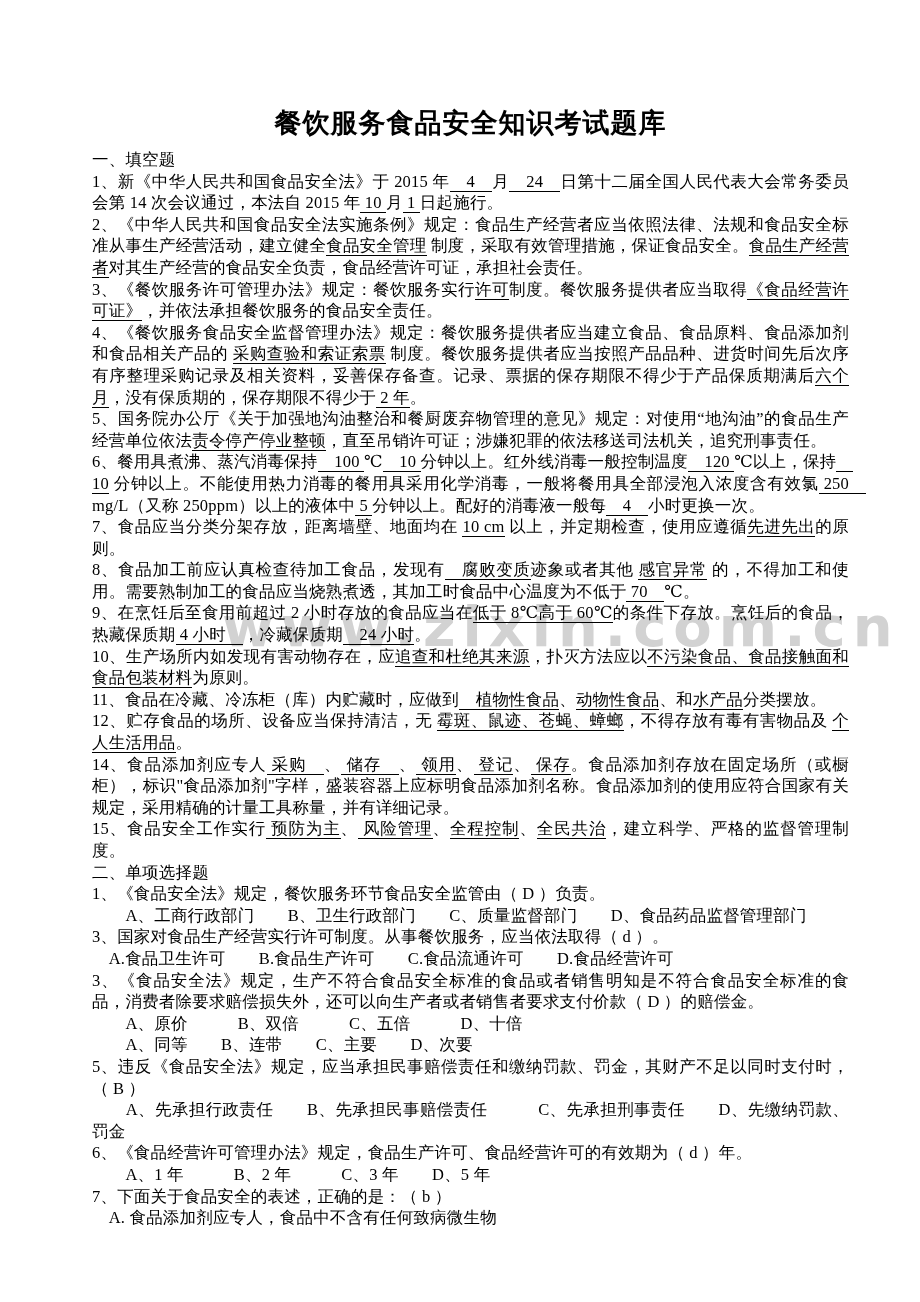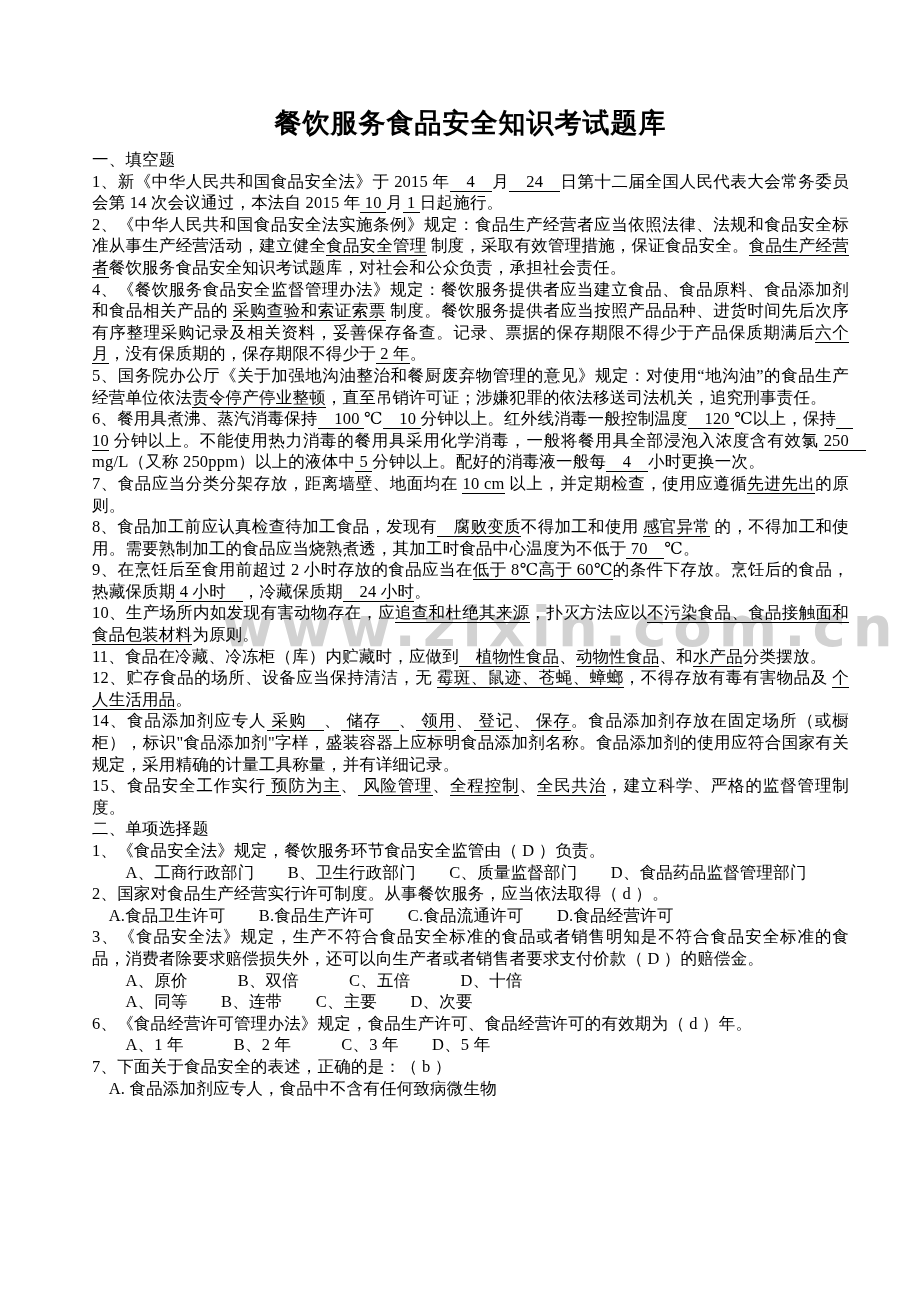--- a/index.html
+++ b/index.html
@@ -52,38 +52,41 @@
 </head>
 <body>
 
 <div class="watermark">www.zixin.com.cn</div>
 
 <div class="page">
   <h1 class="title">餐饮服务食品安全知识考试题库</h1>
   <div class="paragraphs">
       <p><span>一、填空题</span></p>
       <p><span>1、新《中华人民共和国食品安全法》于 2015 年</span><span class="u">　4　</span><span>月</span><span class="u">　24　</span><span>日第十二届全国人民代表大会常务委员会第 14 次会议通过，本法自 2015 年</span><span class="u"> 10 </span><span>月</span><span class="u"> 1 </span><span>日起施行。</span></p>
-      <p><span>2、《中华人民共和国食品安全法实施条例》规定：食品生产经营者应当依照法律、法规和食品安全标准从事生产经营活动，建立健全</span><span class="u">食品安全管理</span><span> 制度，采取有效管理措施，保证食品安全。</span><span class="u">食品生产经营者</span><span>餐饮服务食品安全知识考试题库，对社会和公众负责，承担社会责任。</span></p>
+      <p><span>2、《中华人民共和国食品安全法实施条例》规定：食品生产经营者应当依照法律、法规和食品安全标准从事生产经营活动，建立健全</span><span class="u">食品安全管理</span><span> 制度，采取有效管理措施，保证食品安全。</span><span class="u">食品生产经营者</span><span>对其生产经营的食品安全负责，食品经营许可证，承担社会责任。</span></p>
+      <p><span>3、《餐饮服务许可管理办法》规定：餐饮服务实行</span><span class="u">许可</span><span>制度。餐饮服务提供者应当取得</span><span class="u">《食品经营许可证》</span><span>，并依法承担餐饮服务的食品安全责任。</span></p>
       <p><span>4、《餐饮服务食品安全监督管理办法》规定：餐饮服务提供者应当建立食品、食品原料、食品添加剂和食品相关产品的 </span><span class="u">采购查验和索证索票</span><span> 制度。餐饮服务提供者应当按照产品品种、进货时间先后次序有序整理采购记录及相关资料，妥善保存备查。记录、票据的保存期限不得少于产品保质期满后</span><span class="u">六个月</span><span>，没有保质期的，保存期限不得少于</span><span class="u"> 2 年</span><span>。</span></p>
       <p><span>5、国务院办公厅《关于加强地沟油整治和餐厨废弃物管理的意见》规定：对使用“地沟油”的食品生产经营单位依法</span><span class="u">责令停产停业整顿</span><span>，直至吊销许可证；涉嫌犯罪的依法移送司法机关，追究刑事责任。</span></p>
       <p><span>6、餐用具煮沸、蒸汽消毒保持</span><span class="u">　100 </span><span>℃</span><span class="u">　10 </span><span>分钟以上。红外线消毒一般控制温度</span><span class="u">　120 </span><span>℃以上，保持</span><span class="u">　10</span><span> 分钟以上。不能使用热力消毒的餐用具采用化学消毒，一般将餐用具全部浸泡入浓度含有效氯</span><span class="u"> 250　</span><span>mg/L（又称 250ppm）以上的液体中</span><span class="u"> 5 </span><span>分钟以上。配好的消毒液一般每</span><span class="u">　4　</span><span>小时更换一次。</span></p>
       <p><span>7、食品应当分类分架存放，距离墙壁、地面均在 </span><span class="u">10 cm</span><span> 以上，并定期检查，使用应遵循</span><span class="u">先进先出</span><span>的原则。</span></p>
-      <p><span>8、食品加工前应认真检查待加工食品，发现有</span><span class="u">　腐败变质</span><span>不得加工和使用 </span><span class="u">感官异常</span><span> 的，不得加工和使用。需要熟制加工的食品应当烧熟煮透，其加工时食品中心温度为不低于</span><span class="u"> 70　</span><span>℃。</span></p>
+      <p><span>8、食品加工前应认真检查待加工食品，发现有</span><span class="u">　腐败变质</span><span>迹象或者其他 </span><span class="u">感官异常</span><span> 的，不得加工和使用。需要熟制加工的食品应当烧熟煮透，其加工时食品中心温度为不低于</span><span class="u"> 70　</span><span>℃。</span></p>
       <p><span>9、在烹饪后至食用前超过 2 小时存放的食品应当在</span><span class="u">低于 8℃高于 60℃</span><span>的条件下存放。烹饪后的食品，热藏保质期</span><span class="u"> 4 小时　</span><span>，冷藏保质期</span><span class="u">　24 小时</span><span>。</span></p>
       <p><span>10、生产场所内如发现有害动物存在，应</span><span class="u">追查和杜绝其来源</span><span>，扑灭方法应以</span><span class="u">不污染食品、食品接触面和食品包装材料</span><span>为原则。</span></p>
       <p><span>11、食品在冷藏、冷冻柜（库）内贮藏时，应做到</span><span class="u">　植物性食品</span><span>、</span><span class="u">动物性食品</span><span>、和</span><span class="u">水产品</span><span>分类摆放。</span></p>
       <p><span>12、贮存食品的场所、设备应当保持清洁，无 </span><span class="u">霉斑、鼠迹、苍蝇、蟑螂</span><span>，不得存放有毒有害物品及 </span><span class="u">个人生活用品</span><span>。</span></p>
       <p><span>14、食品添加剂应专人</span><span class="u"> 采购　</span><span>、</span><span class="u"> 储存　</span><span>、</span><span class="u"> 领用</span><span>、</span><span class="u"> 登记</span><span>、</span><span class="u"> 保存</span><span>。食品添加剂存放在固定场所（或橱柜），标识"食品添加剂"字样，盛装容器上应标明食品添加剂名称。食品添加剂的使用应符合国家有关规定，采用精确的计量工具称量，并有详细记录。</span></p>
       <p><span>15、食品安全工作实行</span><span class="u"> 预防为主</span><span>、</span><span class="u"> 风险管理</span><span>、</span><span class="u">全程控制</span><span>、</span><span class="u">全民共治</span><span>，建立科学、严格的监督管理制度。</span></p>
       <p><span>二、单项选择题</span></p>
       <p><span>1、《食品安全法》规定，餐饮服务环节食品安全监管由（ D ）负责。</span></p>
       <p><span>　　A、工商行政部门　　B、卫生行政部门　　C、质量监督部门　　D、食品药品监督管理部门</span></p>
-      <p><span>2、国家对食品生产经营实行许可制度。从事餐饮服务，应当依法取得（ d ）。</span></p>
+      <p><span>3、国家对食品生产经营实行许可制度。从事餐饮服务，应当依法取得（ d ）。</span></p>
       <p><span>　A.食品卫生许可　　B.食品生产许可　　C.食品流通许可　　D.食品经营许可</span></p>
       <p><span>3、《食品安全法》规定，生产不符合食品安全标准的食品或者销售明知是不符合食品安全标准的食品，消费者除要求赔偿损失外，还可以向生产者或者销售者要求支付价款（ D ）的赔偿金。</span></p>
       <p><span>　　A、原价　　　B、双倍　　　C、五倍　　　D、十倍</span></p>
       <p><span>　　A、同等　　B、连带　　C、主要　　D、次要</span></p>
+      <p><span>5、违反《食品安全法》规定，应当承担民事赔偿责任和缴纳罚款、罚金，其财产不足以同时支付时，（ B ）</span></p>
+      <p><span>　　A、先承担行政责任　　B、先承担民事赔偿责任　　　C、先承担刑事责任　　D、先缴纳罚款、罚金</span></p>
       <p><span>6、《食品经营许可管理办法》规定，食品生产许可、食品经营许可的有效期为（ d ）年。</span></p>
       <p><span>　　A、1 年　　　B、2 年　　　C、3 年　　D、5 年</span></p>
       <p><span>7、下面关于食品安全的表述，正确的是：（ b ）</span></p>
       <p><span>　A. 食品添加剂应专人，食品中不含有任何致病微生物</span></p>
     </div>
 </div>
 
 </body></html>

